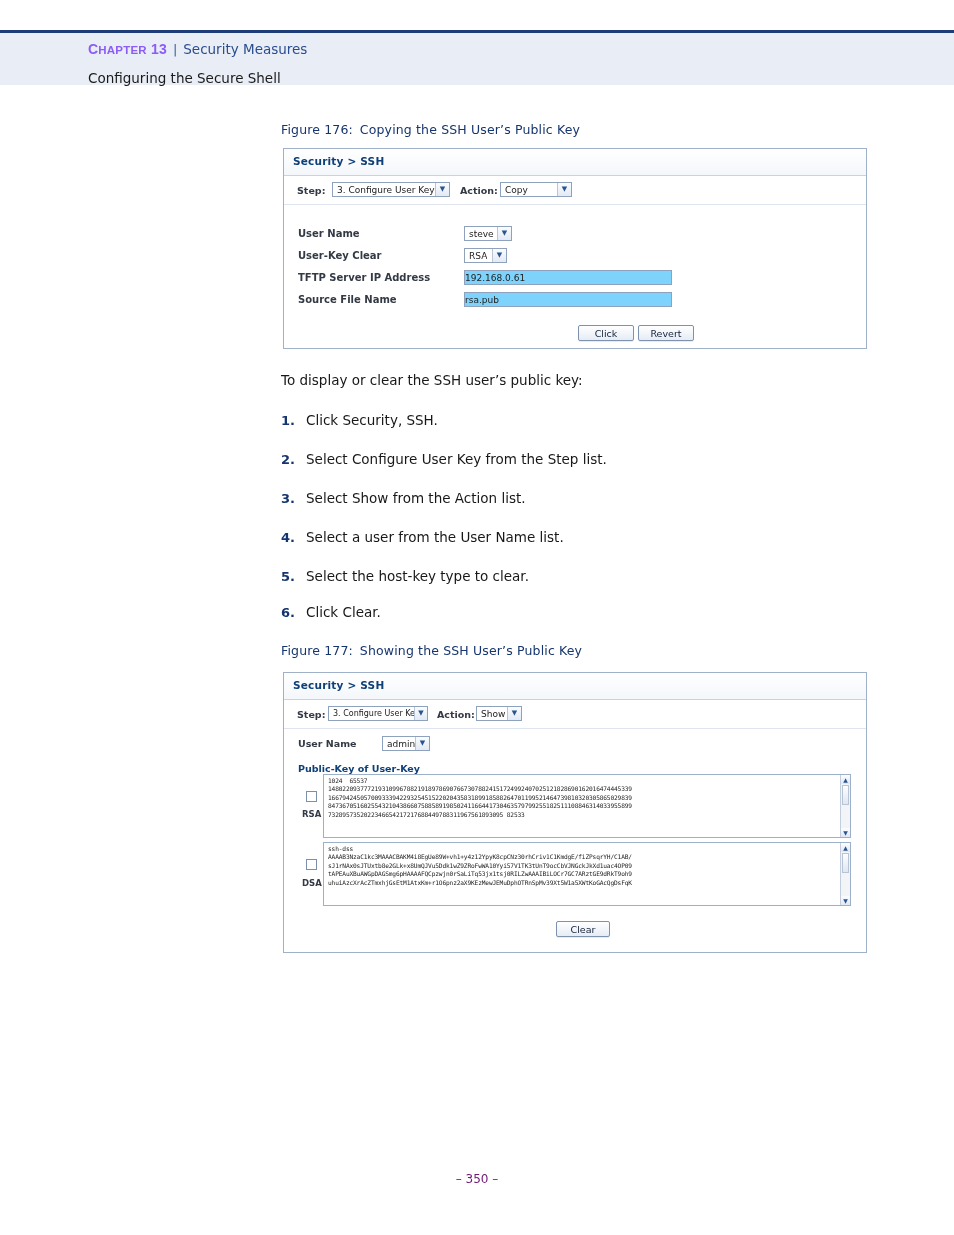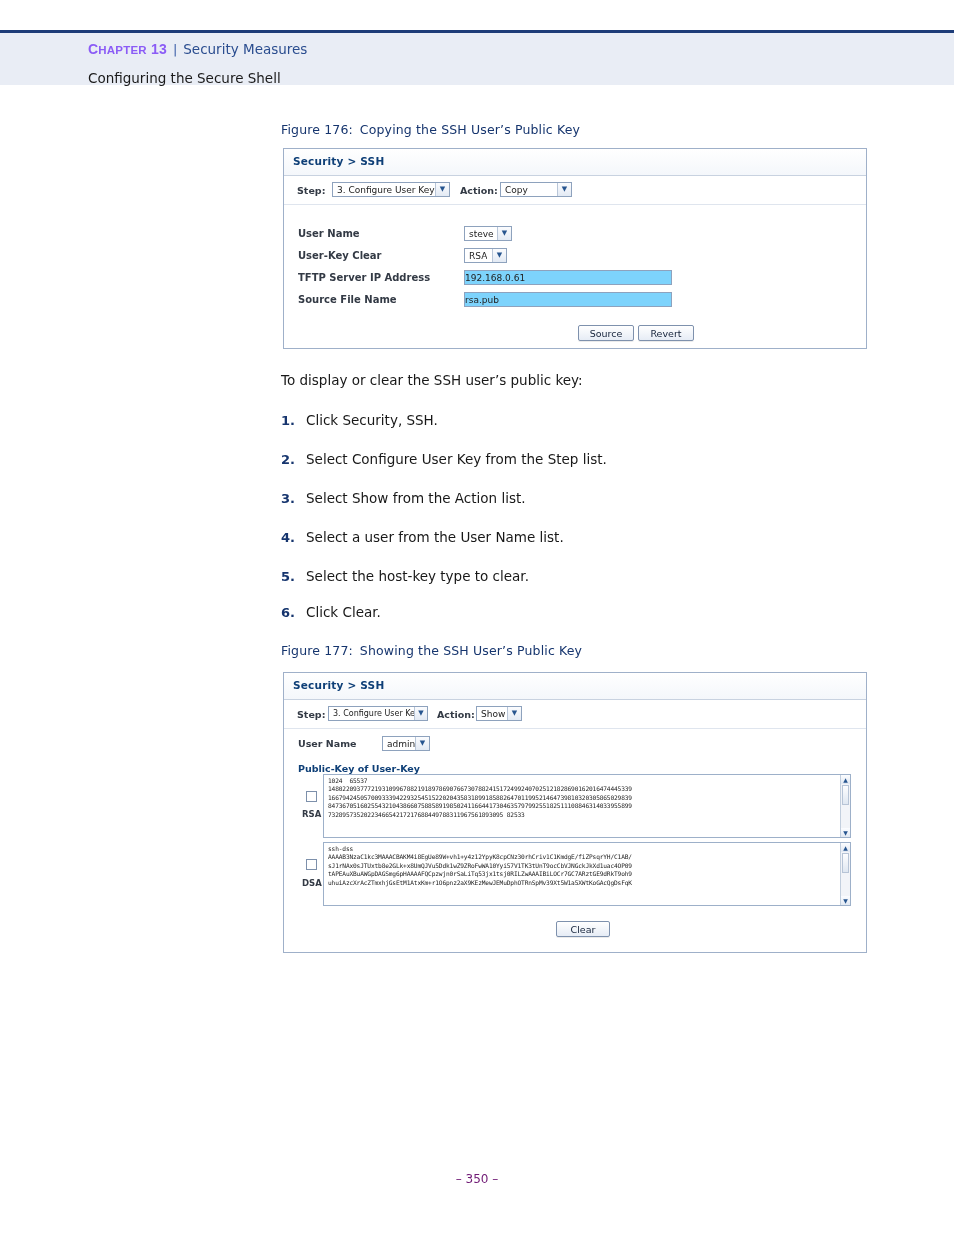--- a/index.html
+++ b/index.html
@@ -214,21 +214,21 @@
     <span class="sel-text">RSA</span>
     <span class="sel-arrow">▼</span>
   </div>
 
   <span class="lbl" style="left:14px;top:123px;font-size:10px;">TFTP Server IP Address</span>
   <div class="txt" style="left:180px;top:121px;width:208px;">192.168.0.61</div>
 
   <span class="lbl" style="left:14px;top:145px;font-size:10px;">Source File Name</span>
   <div class="txt" style="left:180px;top:143px;width:208px;">rsa.pub</div>
 
-  <div class="btn" style="left:294px;top:176px;width:56px;">Source</div>
+  <div class="btn" style="left:294px;top:176px;width:56px;">Click</div>
   <div class="btn" style="left:354px;top:176px;width:56px;">Revert</div>
 </div>
 
 <div class="lead" style="top:372px;">To display or clear the SSH user’s public key:</div>
 
 <div class="step" style="top:410px;">
   <span class="step-num">1.</span><span class="step-txt">Click Security, SSH.</span>
 </div>
 <div class="step" style="top:449px;">
   <span class="step-num">2.</span><span class="step-txt">Select Configure User Key from the Step list.</span>

